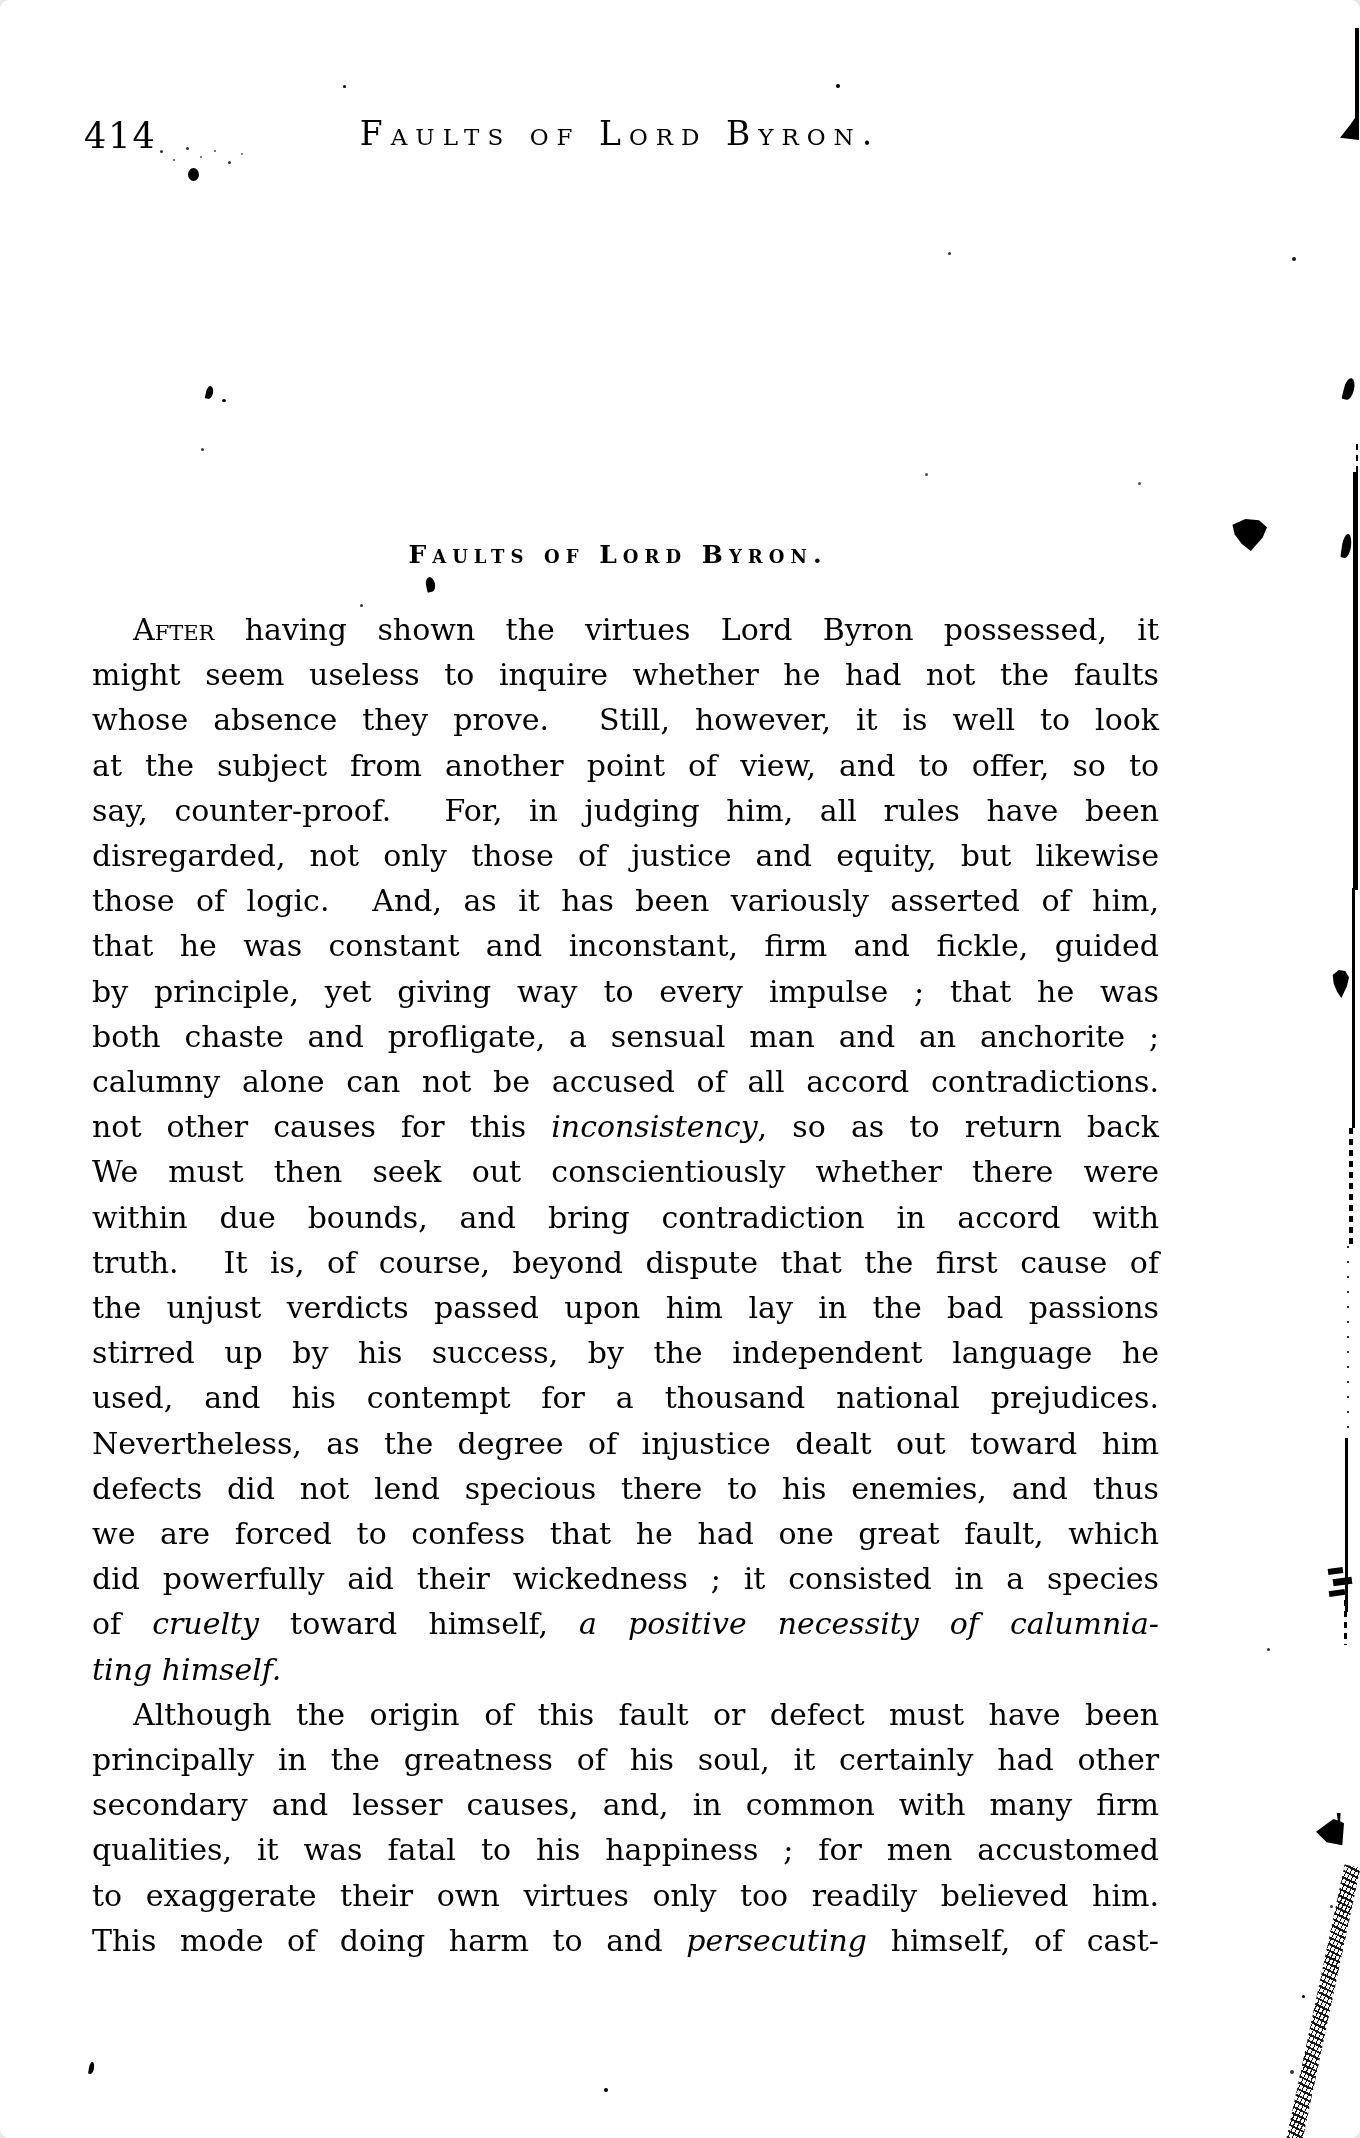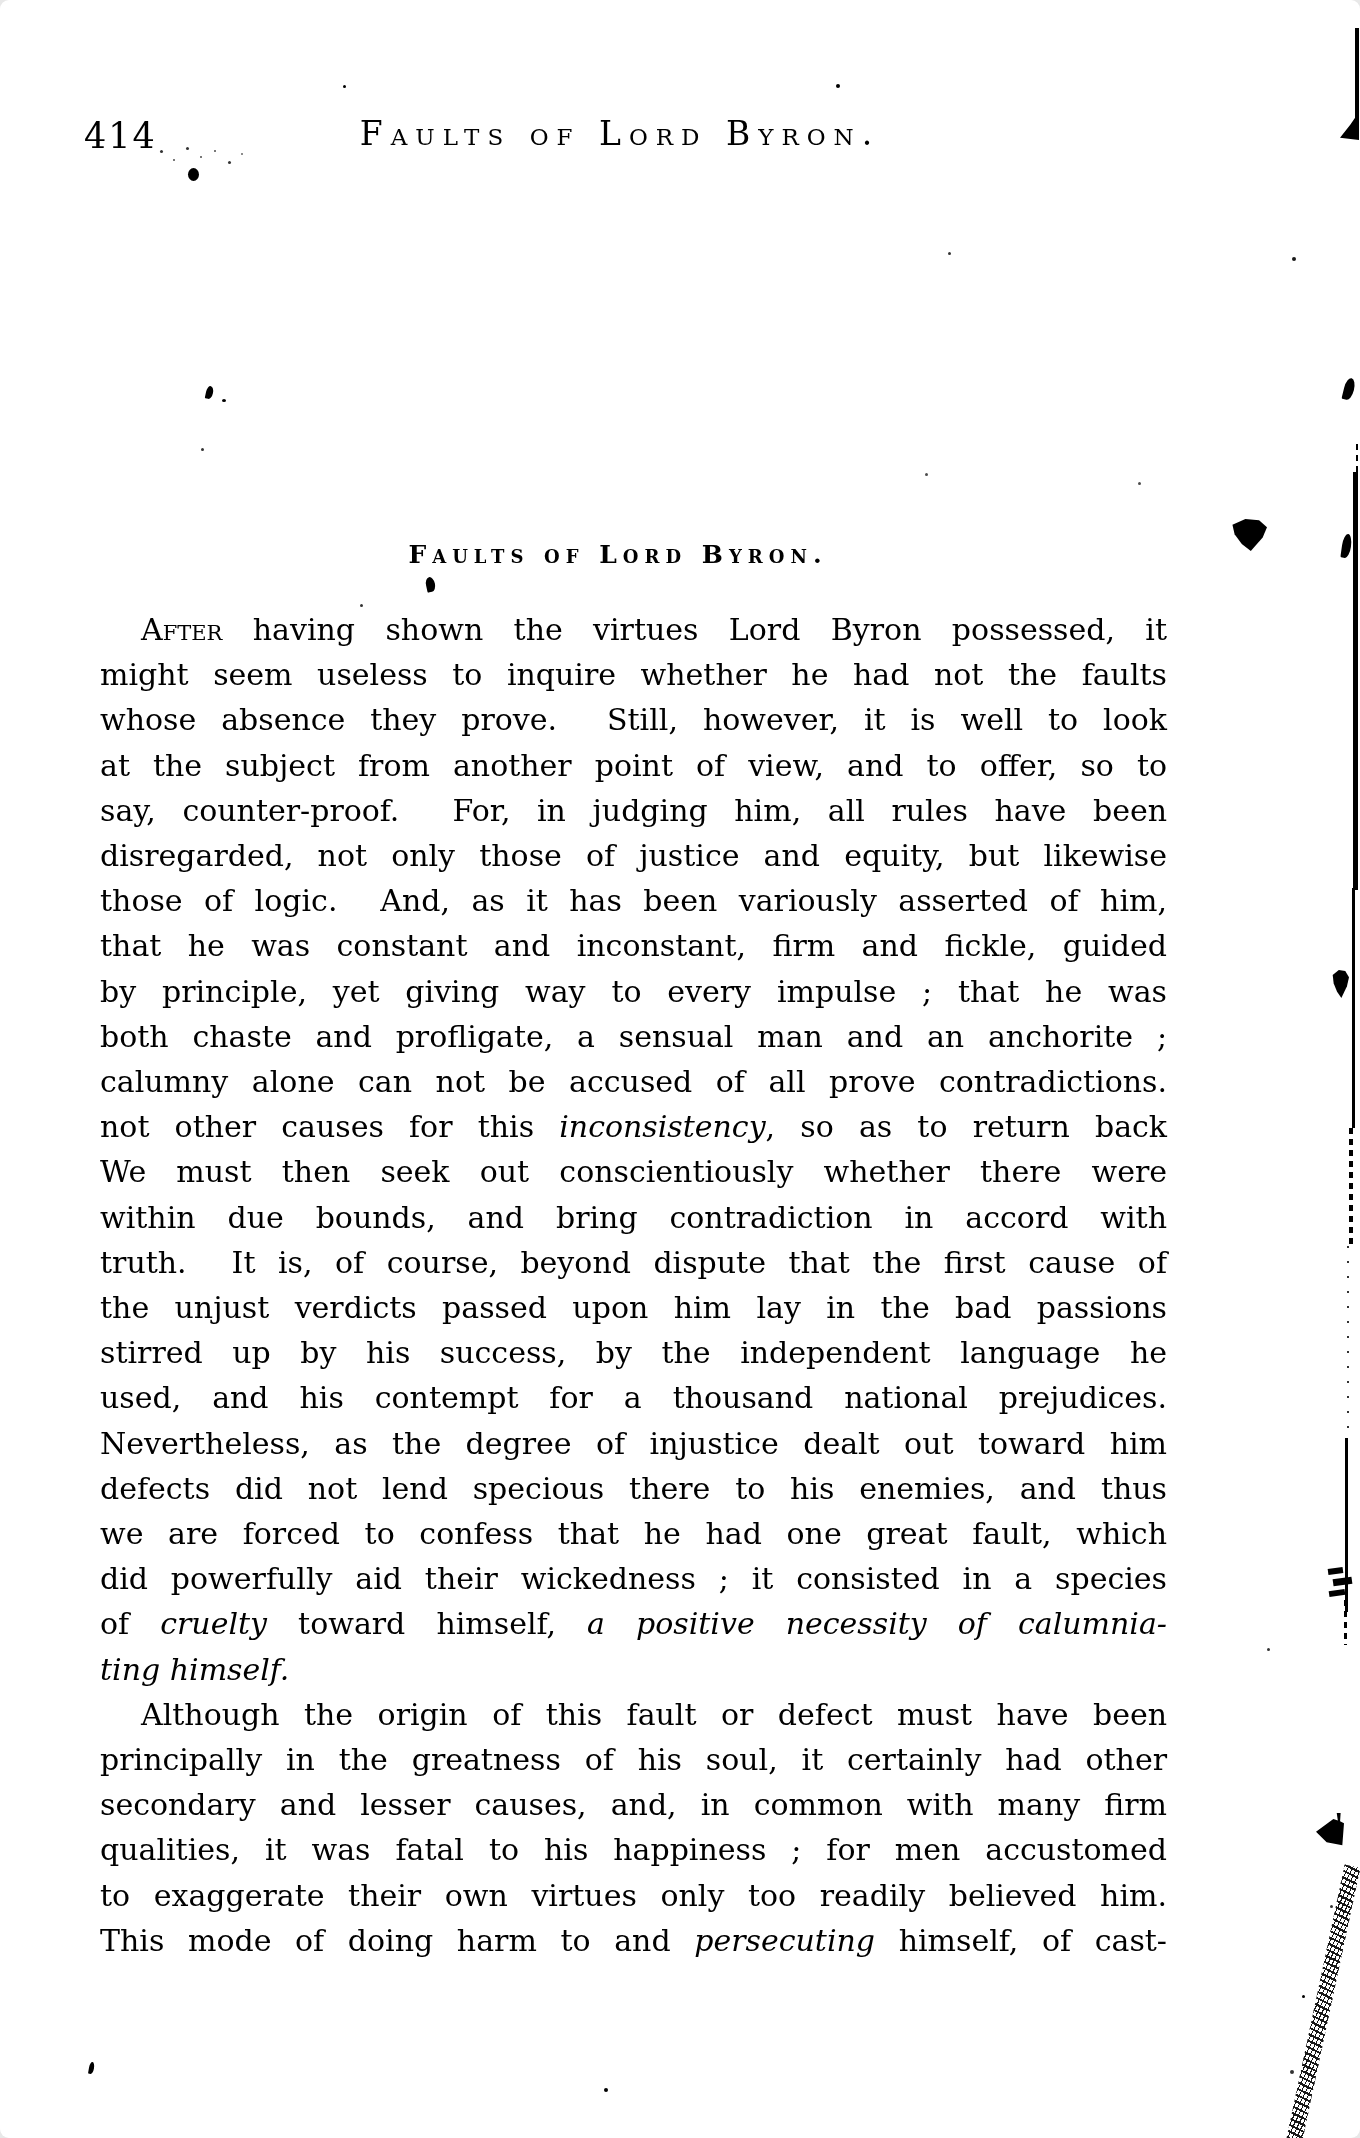--- a/index.html
+++ b/index.html
@@ -24,21 +24,21 @@
   .chapter-heading{
     position:absolute;left:622px;top:454px;transform:translateX(-50%);
     font-size:38px;letter-spacing:3px;white-space:nowrap;
   }
   .section-heading{
     position:absolute;left:618px;top:540px;transform:translateX(-50%);
     font-size:25px;font-weight:bold;font-variant:small-caps;letter-spacing:6px;white-space:nowrap;
   }
   
   .body-text{
-    position:absolute;left:100px;top:607px;width:1067px;
+    position:absolute;left:92px;top:607px;width:1067px;
     font-size:30px;line-height:45.2px;
   }
   .line{
     text-align:justify;text-align-last:justify;
     white-space:normal;
   }
   .line.indent{text-indent:41px;}
   .line.end{text-align-last:left;}
   .i{font-style:italic;}
   .sc{font-variant:small-caps;}
@@ -76,21 +76,21 @@
       <div class="line indent"><span class="sc">After</span><span> having shown the virtues Lord Byron possessed, it</span></div>
       <div class="line"><span>might seem useless to inquire whether he had not the faults</span></div>
       <div class="line"><span>whose absence they prove.&nbsp; Still, however, it is well to look</span></div>
       <div class="line"><span>at the subject from another point of view, and to offer, so to</span></div>
       <div class="line"><span>say, counter-proof.&nbsp; For, in judging him, all rules have been</span></div>
       <div class="line"><span>disregarded, not only those of justice and equity, but likewise</span></div>
       <div class="line"><span>those of logic.&nbsp; And, as it has been variously asserted of him,</span></div>
       <div class="line"><span>that he was constant and inconstant, firm and fickle, guided</span></div>
       <div class="line"><span>by principle, yet giving way to every impulse ; that he was</span></div>
       <div class="line"><span>both chaste and profligate, a sensual man and an anchorite ;</span></div>
-      <div class="line"><span>calumny alone can not be accused of all prove contradictions.</span></div>
+      <div class="line"><span>calumny alone can not be accused of all accord contradictions.</span></div>
       <div class="line"><span>not other causes for this </span><span class="i">inconsistency</span><span>, so as to return back</span></div>
       <div class="line"><span>We must then seek out conscientiously whether there were</span></div>
       <div class="line"><span>within due bounds, and bring contradiction in accord with</span></div>
       <div class="line"><span>truth.&nbsp; It is, of course, beyond dispute that the first cause of</span></div>
       <div class="line"><span>the unjust verdicts passed upon him lay in the bad passions</span></div>
       <div class="line"><span>stirred up by his success, by the independent language he</span></div>
       <div class="line"><span>used, and his contempt for a thousand national prejudices.</span></div>
       <div class="line"><span>Nevertheless, as the degree of injustice dealt out toward him</span></div>
       <div class="line"><span>defects did not lend specious there to his enemies, and thus</span></div>
       <div class="line"><span>we are forced to confess that he had one great fault, which</span></div>

